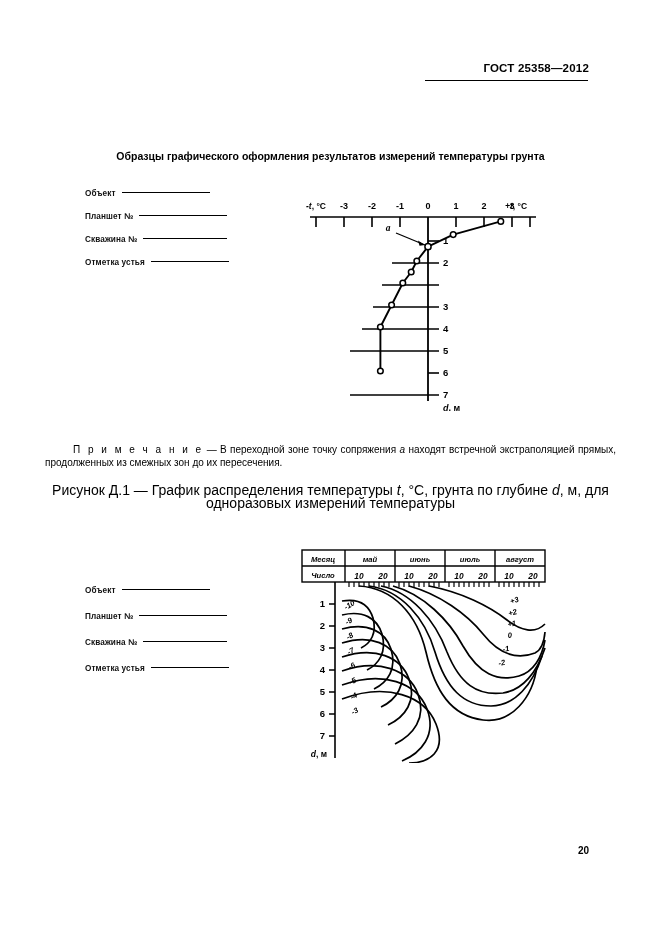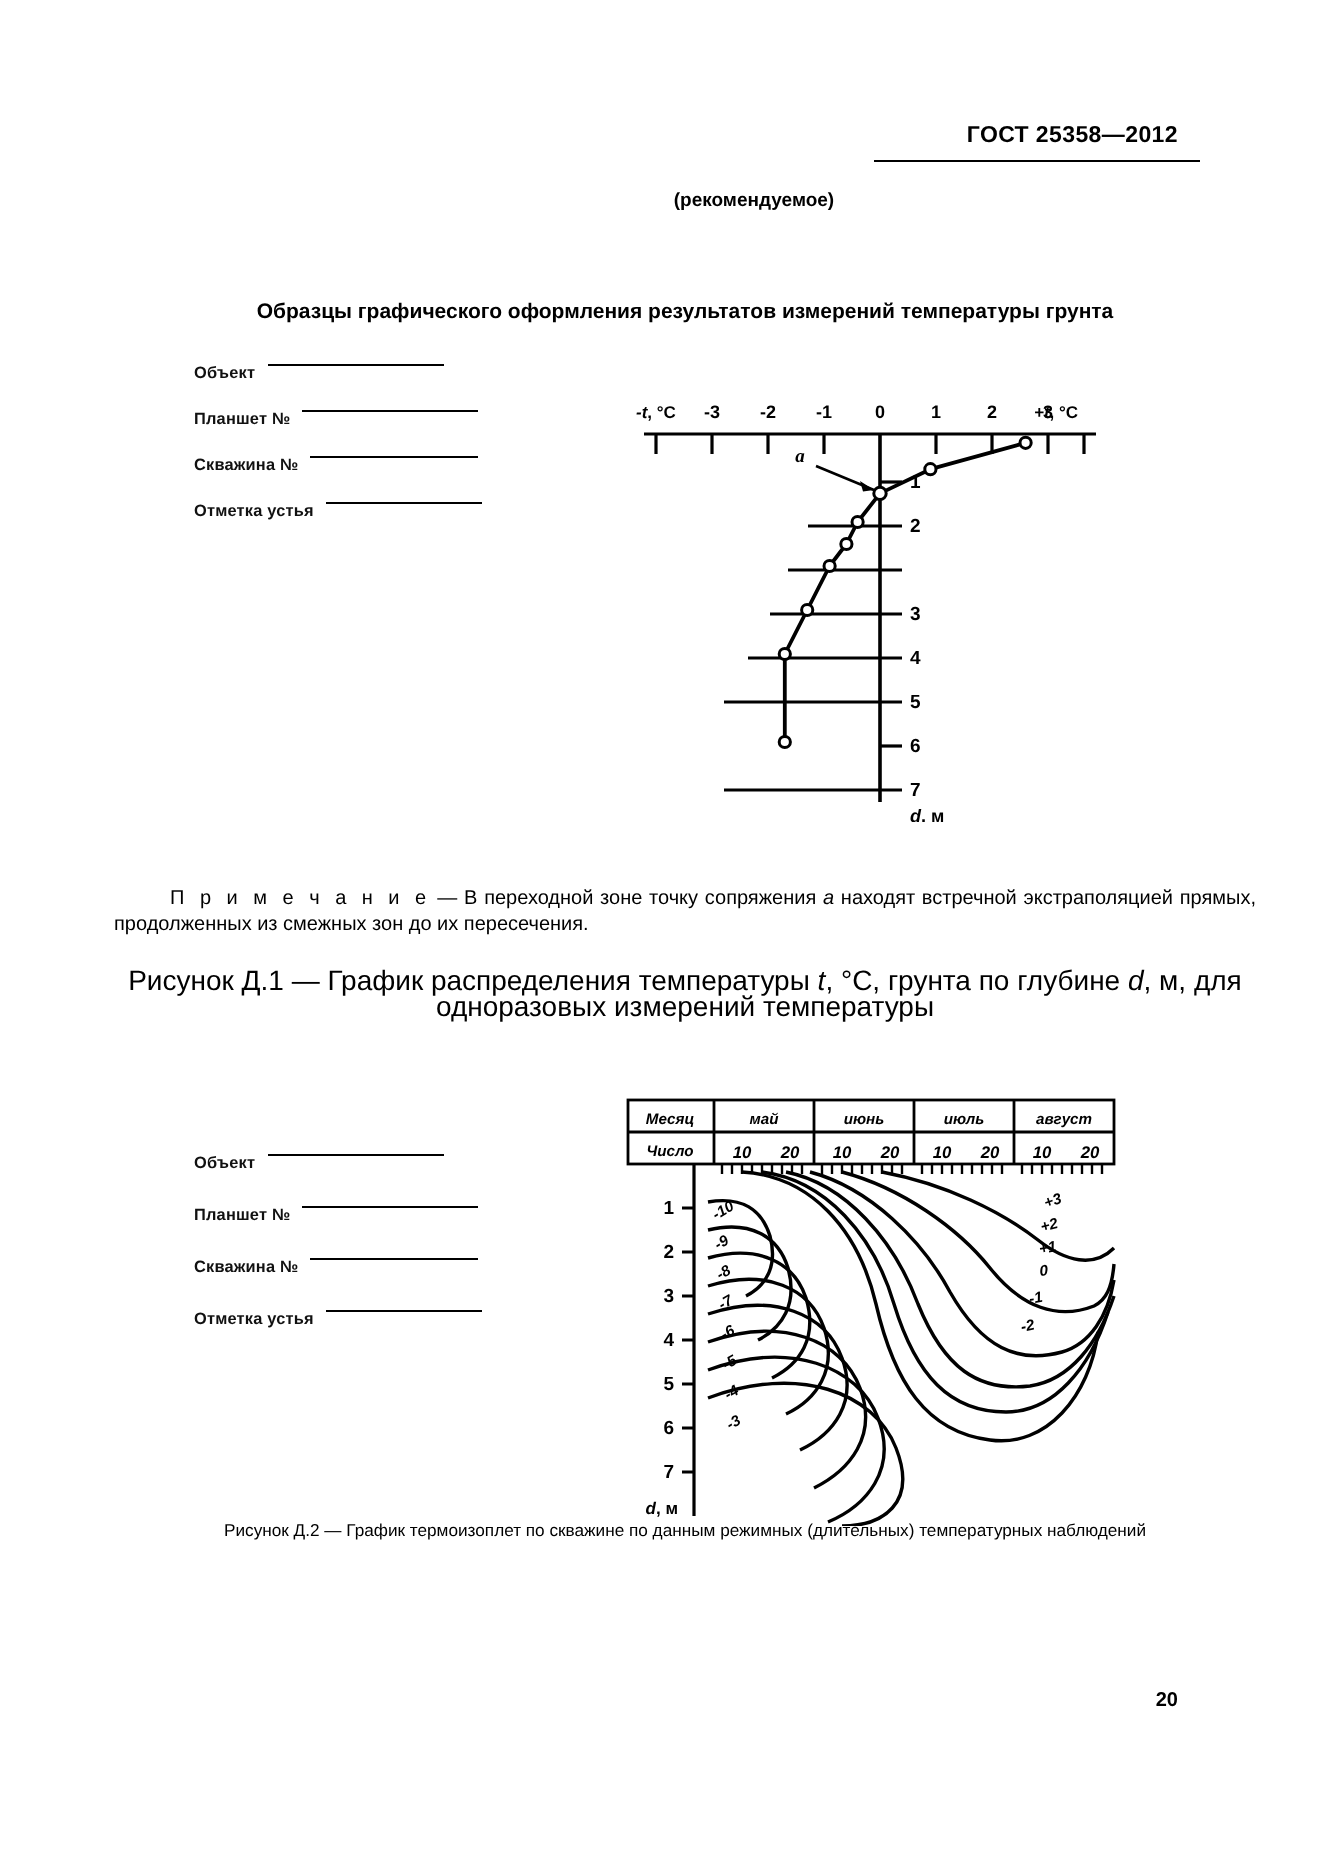--- a/index.html
+++ b/index.html
@@ -1,21 +1,21 @@
 <!DOCTYPE html>
 <html><head>
 <meta charset="utf-8">
 <style>
   html,body{margin:0;padding:0;}
   body{
     width:661px;height:936px;background:#ffffff;
     font-family:"Liberation Sans", sans-serif;
     color:#000;position:relative;overflow:hidden;
   }
-  .page{position:absolute;inset:0;margin-left:12px;}
+  .page{position:absolute;inset:0;}
 
   .std-header{
     position:absolute;top:62px;right:72px;
     font-size:11.5px;font-weight:bold;letter-spacing:.2px;
   }
   .hr-top{
     position:absolute;left:425px;top:80px;width:163px;height:1px;background:#000;
   }
 
   .annex{
@@ -24,21 +24,21 @@
   }
 
   .doc-title{
     position:absolute;top:150px;left:0;width:661px;
     text-align:center;font-size:10.5px;font-weight:bold;
   }
 
   
   .form-block{position:absolute;}
   .form-row{
-    display:flex;align-items:flex-start;height:23px;
+    display:flex;align-items:center;height:23px;
   }
   .form-label{
     font-size:8.2px;font-weight:bold;white-space:nowrap;
     letter-spacing:.1px;color:#111;
   }
   .form-line{
     border-bottom:1.6px solid #000;margin-left:6px;margin-bottom:2px;
   }
 
   
@@ -69,21 +69,20 @@
 </style>
 </head>
 <body>
 
 <div class="page">
 
   <div class="std-header">ГОСТ 25358—2012</div>
   <div class="hr-top"></div>
 
   <div class="annex">
-    <div>(рекомендуемое)</div>
   </div>
 
   <div class="doc-title">Образцы графического оформления результатов измерений температуры грунта</div>
 
   <div class="form-block" style="left:85px;top:182px;">
     <div class="form-row">
       <span class="form-label">Объект</span>
       <span class="form-line" style="width:88px;"></span>
     </div>
     <div class="form-row">
@@ -334,19 +333,16 @@
         <text x="214" y="56" transform="rotate(-18 214 56)">+3</text>
         <text x="212" y="68" transform="rotate(-14 212 68)">+2</text>
         <text x="211" y="79" transform="rotate(-10 211 79)">+1</text>
         <text x="211" y="90" transform="rotate(-6 211 90)">0</text>
         <text x="206" y="104" transform="rotate(-10 206 104)">-1</text>
         <text x="202" y="118" transform="rotate(-12 202 118)">-2</text>
       </g>
     </svg>
   </div>
 
-  <div class="cap2">
-    <span>Рисунок Д.2 — </span><span>График термоизоплет по скважине по данным режимных (длительных) температурных наблюдений</span>
-  </div>
 
   <div class="pagenum">20</div>
 
 </div>
 
 </body></html>

